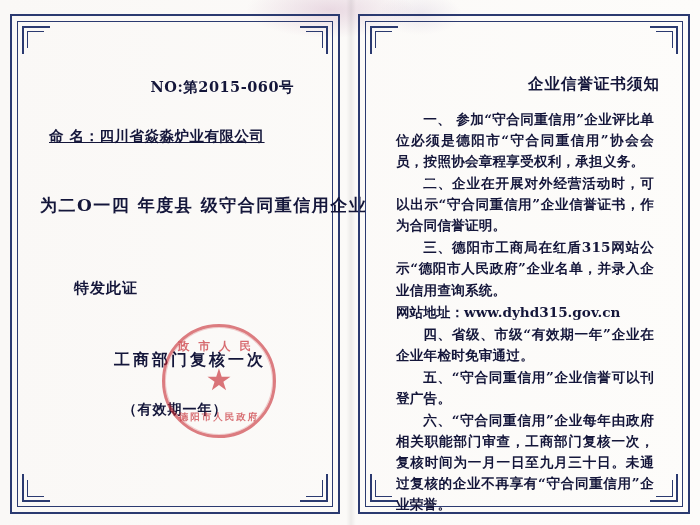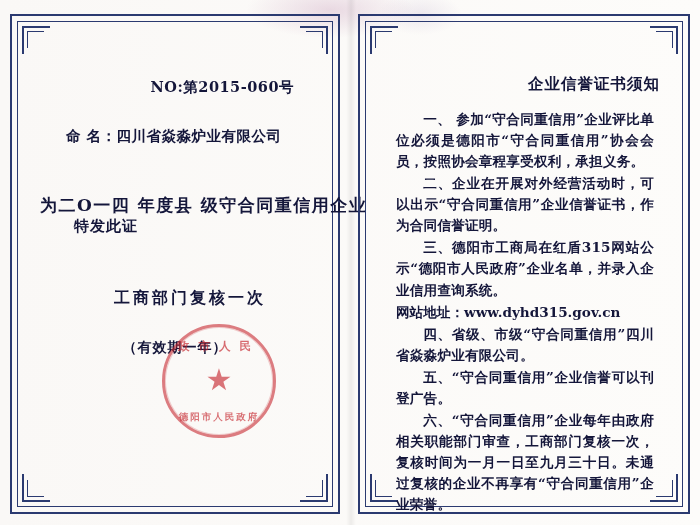--- a/index.html
+++ b/index.html
@@ -89,34 +89,36 @@
   .cert-no {
     text-align: right;
     font-size: 14.5px;
     letter-spacing: 0.5px;
     margin-top: 42px;
     margin-right: 16px;
     font-weight: bold;
   }
   .name-line {
     margin-top: 30px;
-    margin-left: 26px;
+    margin-left: 9px;
     font-size: 14.5px;
     font-weight: bold;
     letter-spacing: 0.5px;
+    text-decoration: underline;
   }
   .main-title {
     margin-top: 48px;
     text-align: center;
     font-size: 17px;
     font-weight: bold;
     letter-spacing: 1.5px;
     white-space: nowrap;
   }
   .issue-note {
+    margin-top: 62px;
     margin-left: 34px;
     font-size: 15px;
     font-weight: bold;
     letter-spacing: 1px;
   }
   .date-line {
     margin-top: 52px;
     text-align: center;
     font-size: 16px;
     font-weight: bold;
@@ -262,19 +264,19 @@
     <div class="corner2 bl"></div>
     <div class="corner2 br"></div>
 
     <div class="content">
       <div class="notice-title">企业信誉证书须知</div>
       <div class="notice-body">
         <p class="notice-p indent">一、 参加“守合同重信用”企业评比单位必须是德阳市“守合同重信用”协会会员，按照协会章程享受权利，承担义务。</p>
         <p class="notice-p indent">二、企业在开展对外经营活动时，可以出示“守合同重信用”企业信誉证书，作为合同信誉证明。</p>
         <p class="notice-p indent">三、德阳市工商局在红盾315网站公示“德阳市人民政府”企业名单，并录入企业信用查询系统。</p>
         <p class="notice-p url">网站地址：www.dyhd315.gov.cn</p>
-        <p class="notice-p indent">四、省级、市级“守合同重信用”四川省焱淼炉业有限公司。</p>
+        <p class="notice-p indent">四、省级、市级“有效期一年”企业在企业年检时免审通过。</p>
         <p class="notice-p indent">五、“守合同重信用”企业信誉可以刊登广告。</p>
         <p class="notice-p indent">六、“守合同重信用”企业每年由政府相关职能部门审查，工商部门复核一次，复核时间为一月一日至九月三十日。未通过复核的企业不再享有“守合同重信用”企业荣誉。</p>
       </div>
     </div>
   </div>
 </div>
 
 </body></html>

